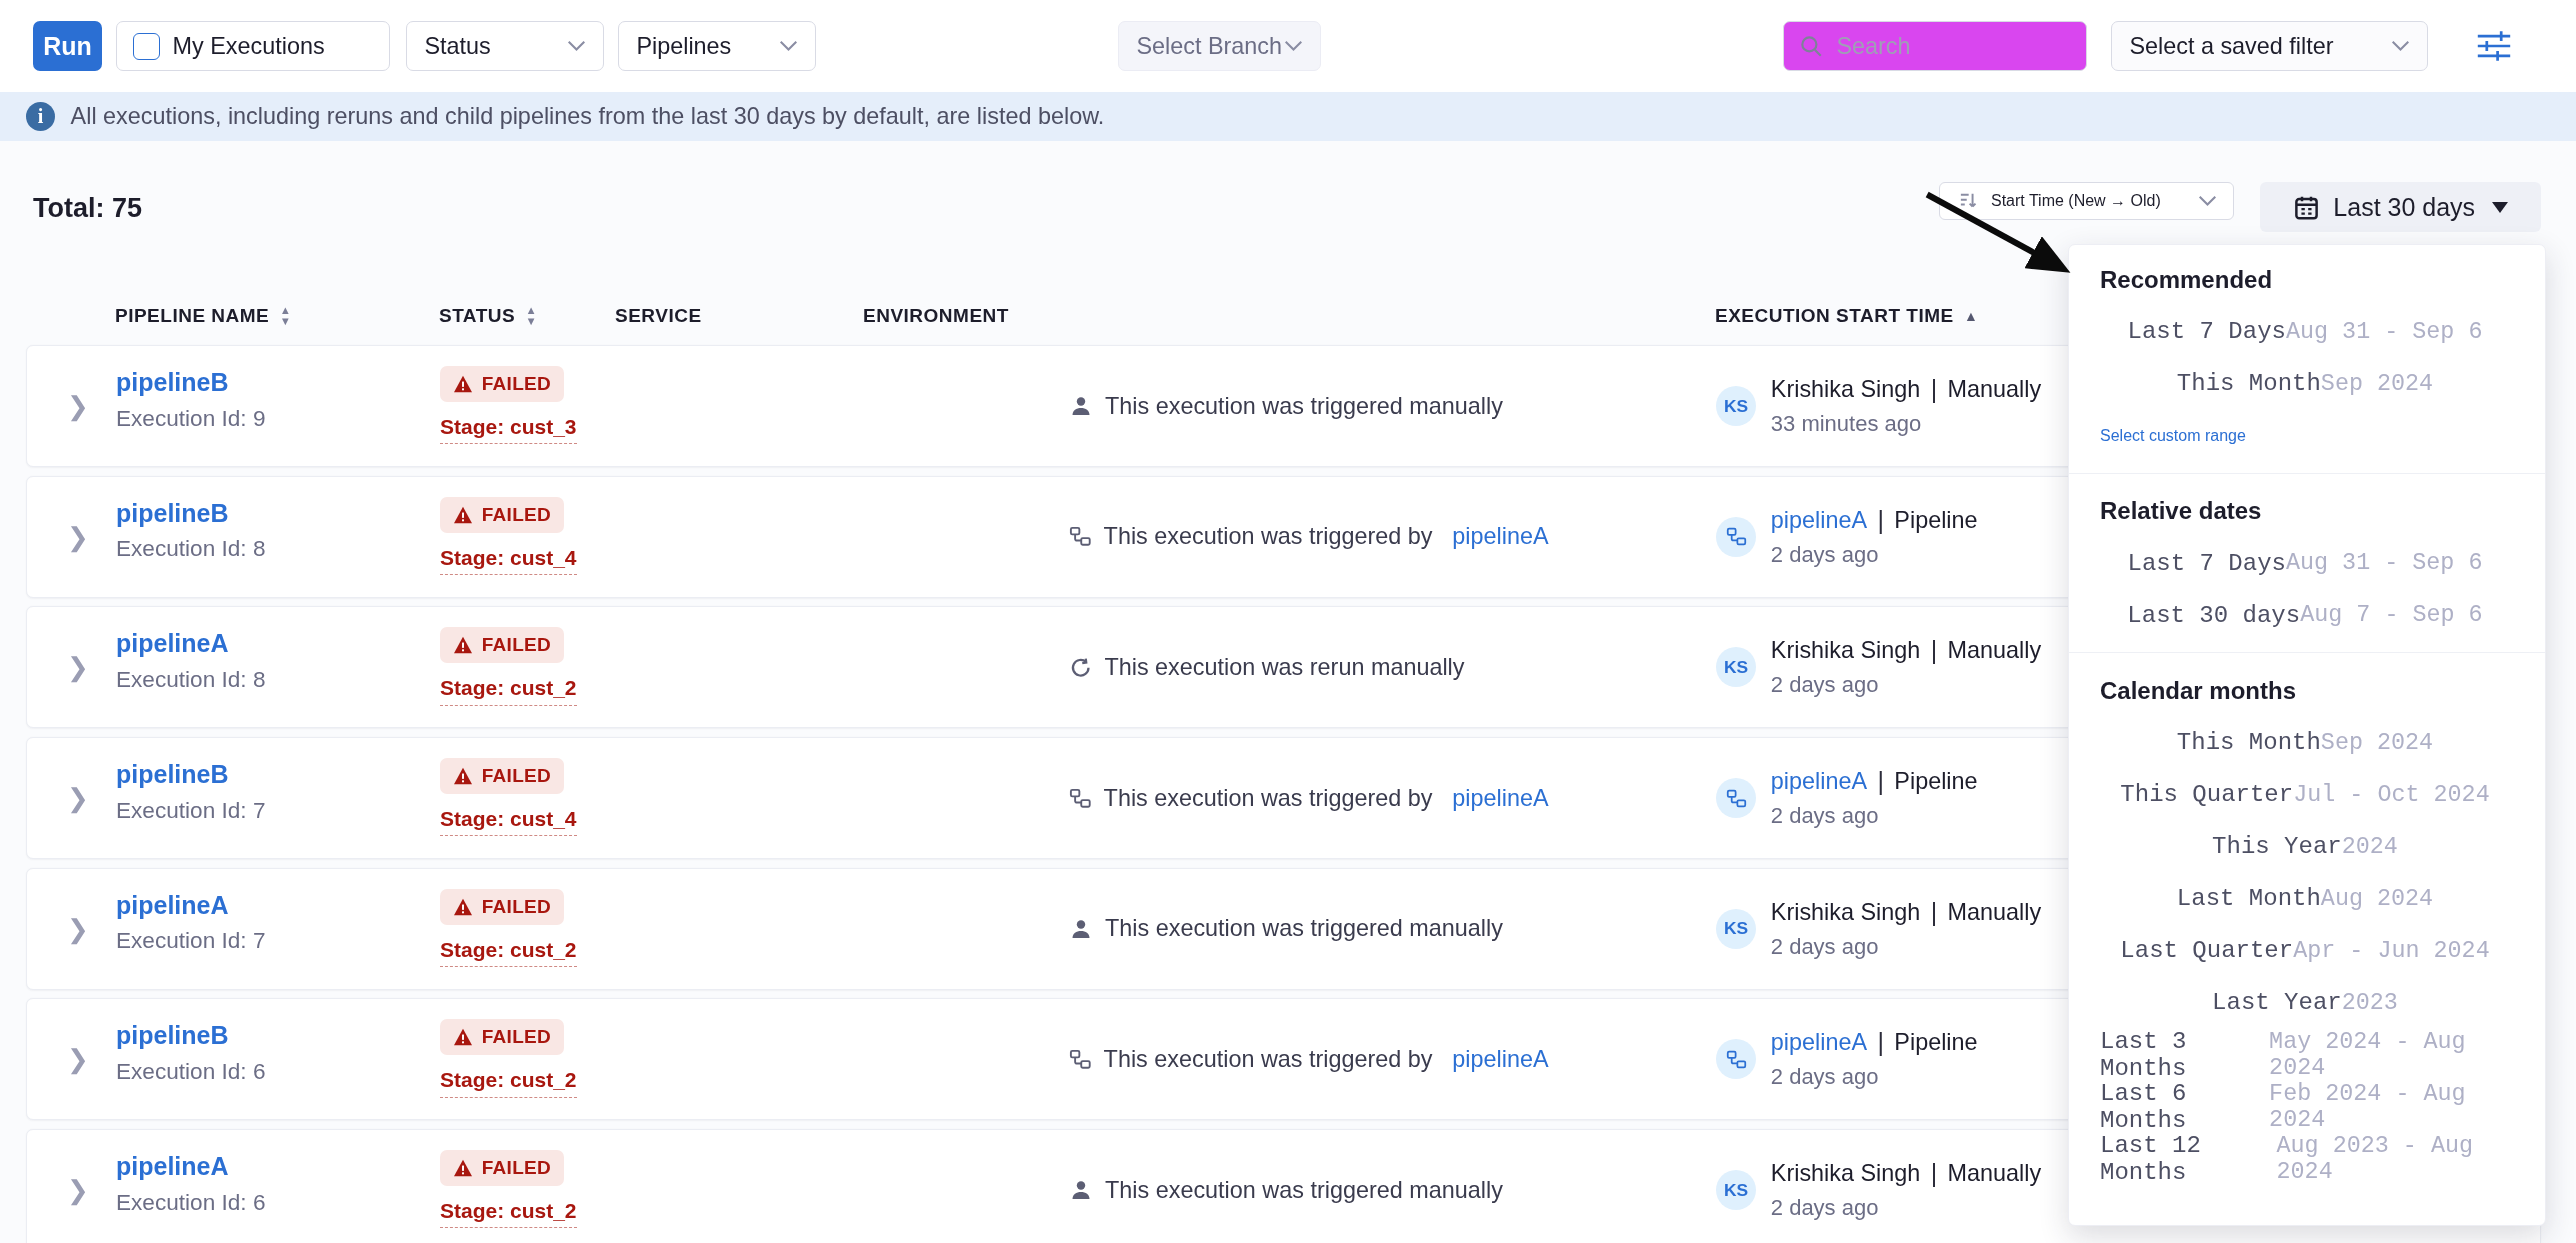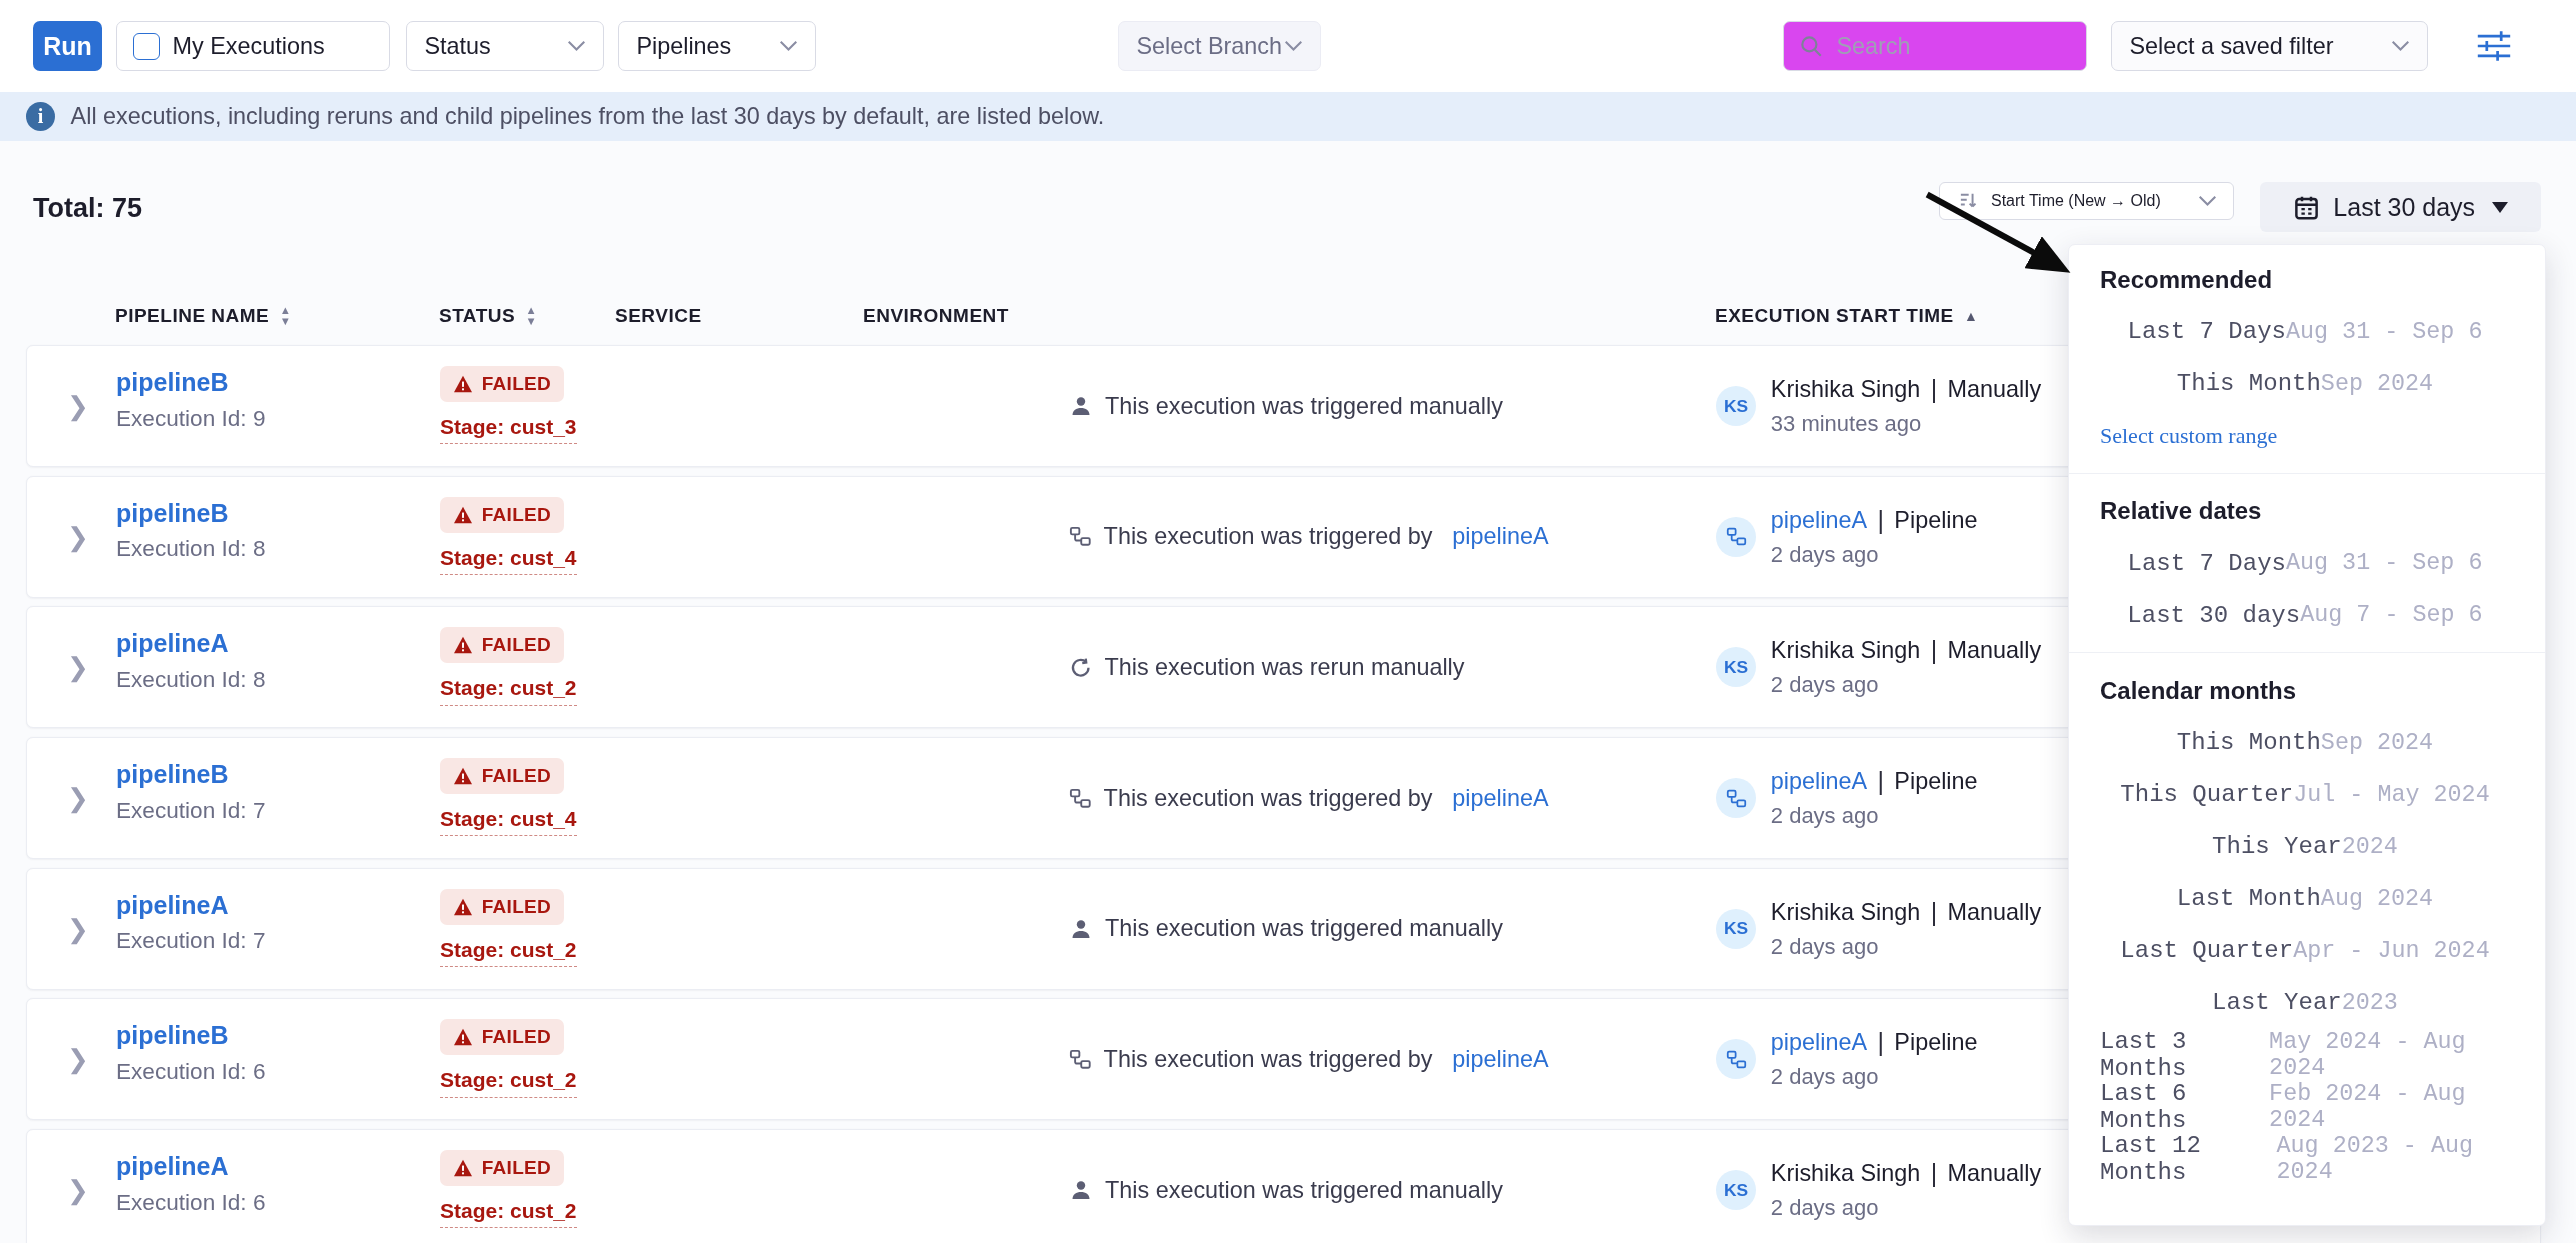--- a/index.html
+++ b/index.html
@@ -57,21 +57,21 @@
   .start-line1{font-size:23.4px;color:#1d1d2b;display:flex;align-items:center;}
   .start-sep{margin:0 10.4px;color:#2c2c3a;font-size:25px;font-weight:400;}
   .start-link{color:#2b6fd3;cursor:pointer;}
   .start-time{font-size:22px;color:#6b6d85;margin-top:7px;}
   
   .menu{position:absolute;left:2068px;top:244px;width:478px;height:982px;background:#fff;border:0.9px solid #edeef4;border-radius:7px;box-shadow:0 10.4px 29.5px rgba(35,36,62,.16);z-index:10;box-sizing:border-box;padding:8.7px 35px 0 31px;overflow:hidden;}
   .menu-header{height:52px;display:flex;align-items:center;font-size:24px;font-weight:bold;color:#1d1d2b;}
   .menu-item{height:52px;display:flex;align-items:center;justify-content:center;cursor:pointer;font-family:Liberation Mono, monospace;}
   .mi-label{font-size:24px;color:#4d4f63;}
   .mi-range{font-size:23.4px;color:#aeb0c6;}
-  .menu-link{height:52px;display:flex;align-items:center;font-size:22px;color:#2b6fd3;cursor:pointer;font-family:Liberation Serif, serif;}
+  .menu-link{height:52px;display:flex;align-items:center;font-size:16px;color:#2b6fd3;cursor:pointer;}
   .menu-divider{height:0.9px;background:#eef0f5;margin:11.3px -35px 11.3px -31px;}
   
   .arrow-overlay{position:absolute;left:1915px;top:184px;z-index:30;pointer-events:none;}
 </style>
 </head>
 <body>
 
 <div class="topbar">
   <button class="tb btn-run">Run</button>
 
@@ -499,21 +499,21 @@
 
   <div class="menu-divider"></div>
 
   <div class="menu-header">Calendar months</div>
   <div class="menu-item">
     <span class="mi-label">This Month</span>
     <span class="mi-range">Sep 2024</span>
   </div>
   <div class="menu-item">
     <span class="mi-label">This Quarter</span>
-    <span class="mi-range">Jul - May 2024</span>
+    <span class="mi-range">Jul - Oct 2024</span>
   </div>
   <div class="menu-item">
     <span class="mi-label">This Year</span>
     <span class="mi-range">2024</span>
   </div>
   <div class="menu-item">
     <span class="mi-label">Last Month</span>
     <span class="mi-range">Aug 2024</span>
   </div>
   <div class="menu-item">

